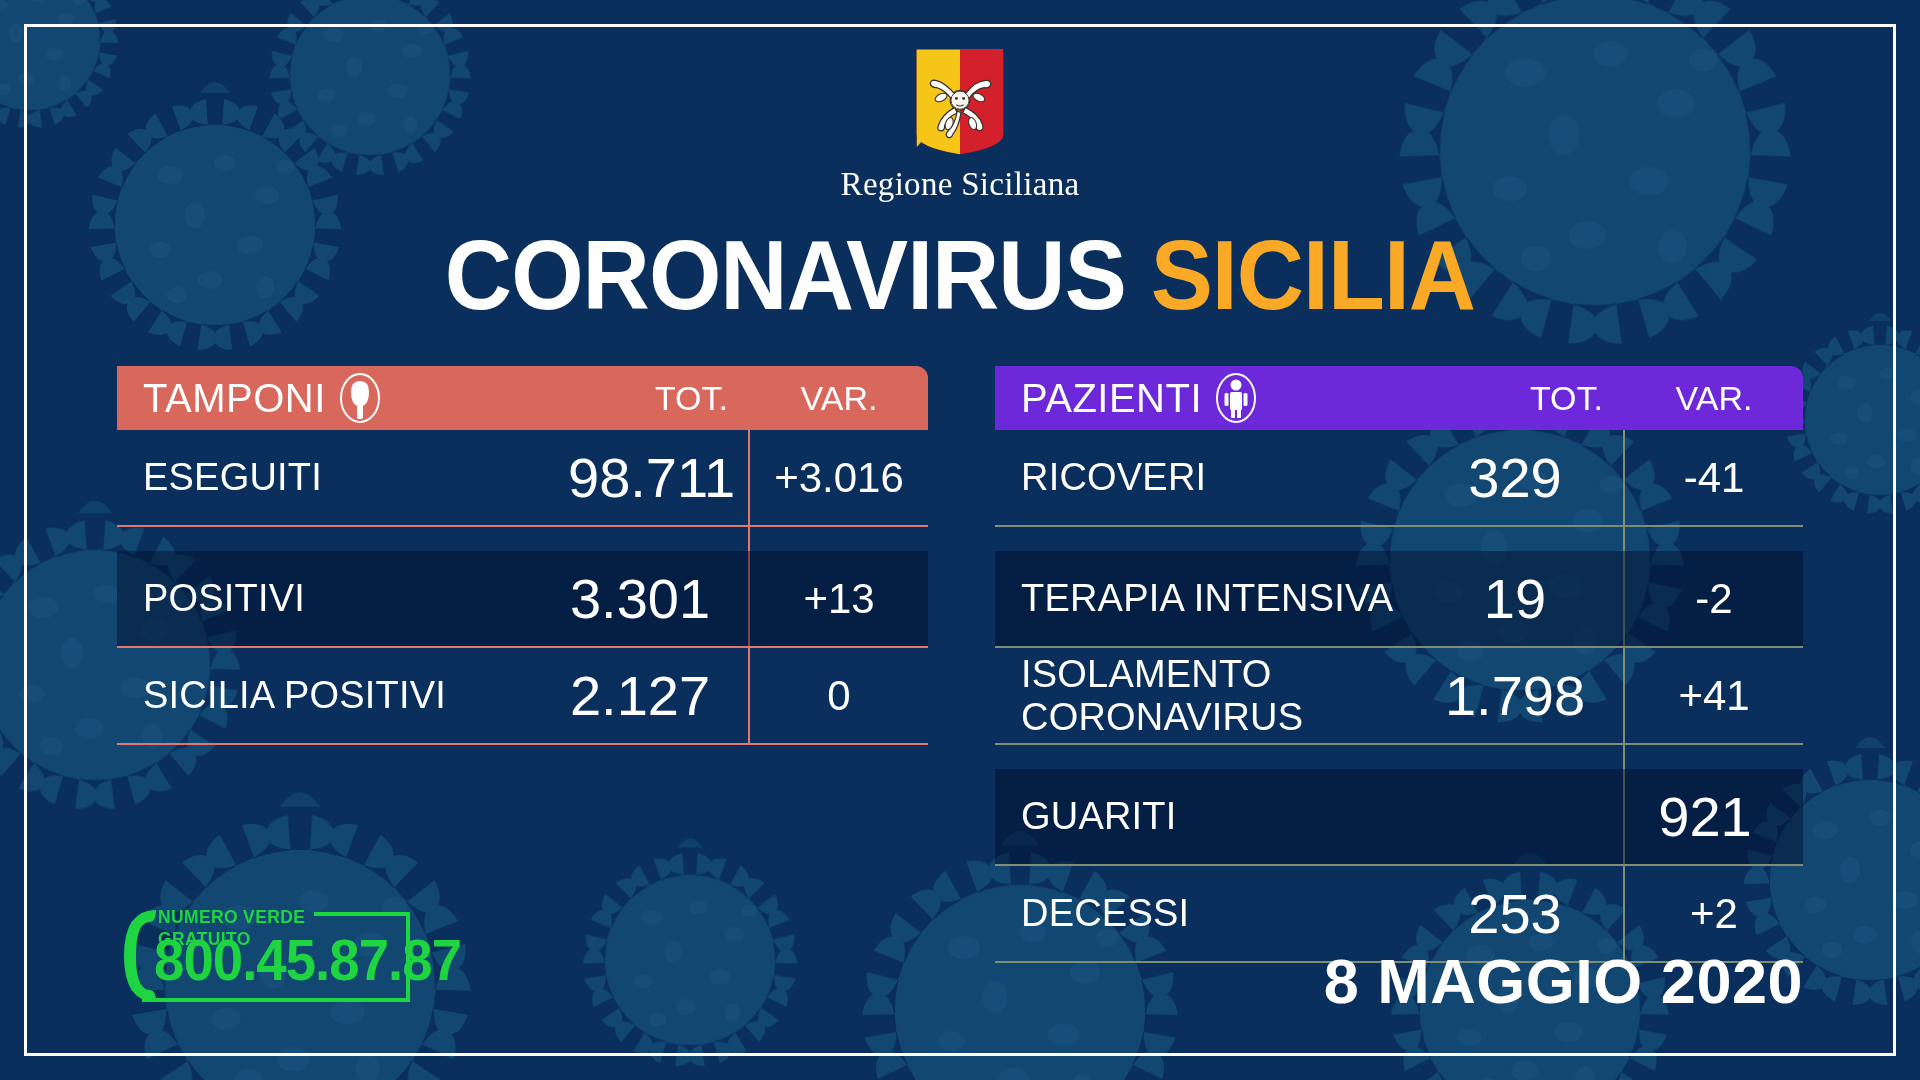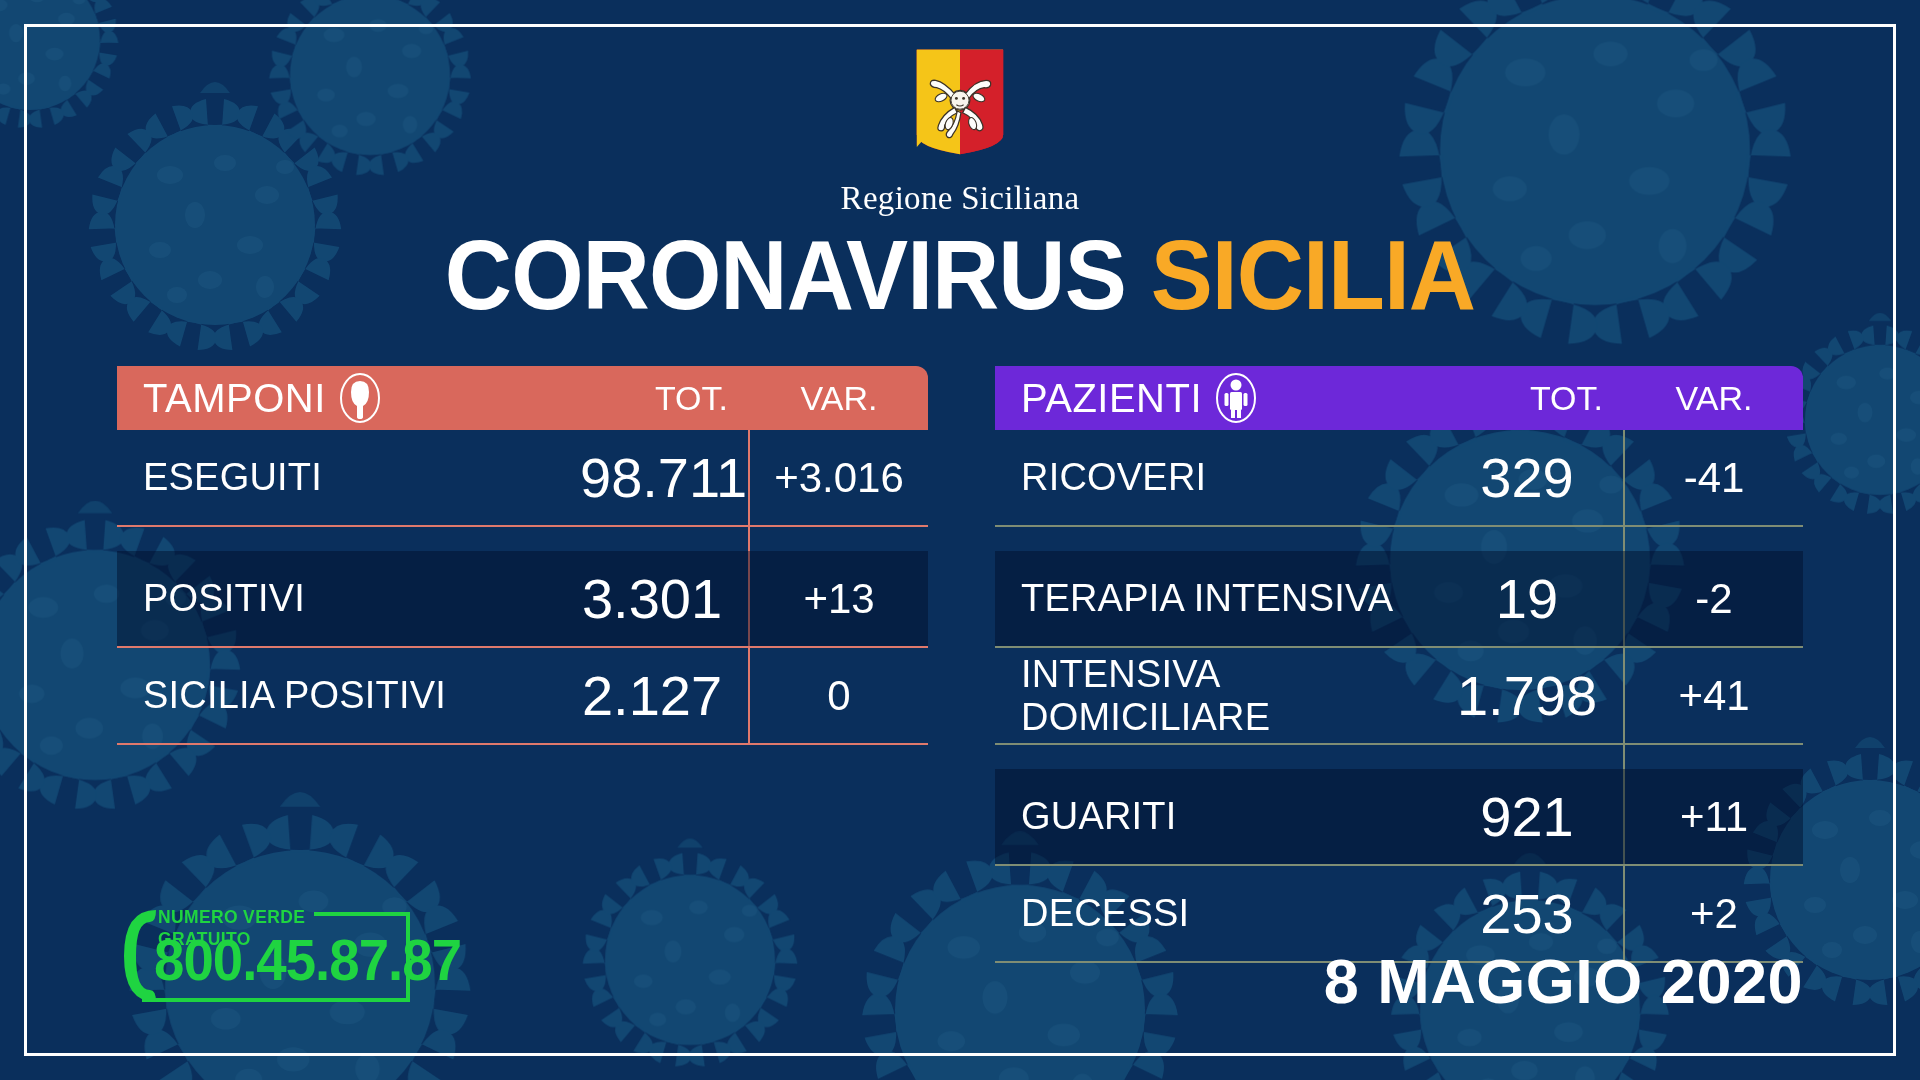--- a/index.html
+++ b/index.html
@@ -22,21 +22,21 @@
 
   #content{ position:absolute; inset:0; z-index:3; }
 
   
   #logo-block{
     position:absolute; left:0; right:0; top:48px;
     display:flex; flex-direction:column; align-items:center;
   }
   #crest{ width:90px; height:108px; }
   #regione-label{
-    margin-top:24px;
+    margin-top:10px;
     font-family:"Liberation Serif", serif;
     font-size:33px; color:#ffffff; letter-spacing:.3px;
   }
 
   
   #title{
     position:absolute; left:0; right:0; top:226px;
     text-align:center;
     font-size:98px; font-weight:bold;
     letter-spacing:-1px;
@@ -75,20 +75,21 @@
   }
   .thead-tot{ width:170px; text-align:right; padding-right:22px; }
   .thead-var{ width:178px; text-align:center; }
 
   .circ-icon{ width:44px; height:52px; flex:none; }
 
   .trow{
     display:flex; align-items:center;
     height:95px;
     position:relative;
+    gap:12px;
   }
   .trow.alt{ background:rgba(0,14,42,.46);margin-top:24px; }
 
   .tlabel{ flex:1; padding-left:26px; font-size:38px; letter-spacing:.2px; }
   .tval{ width:170px; text-align:center; padding-right:26px; font-size:56px; }
   .tvar{ width:178px; text-align:center; font-size:42px; }
 
   
   #table-tamponi .sep{ background:#e0796c; }
   #table-pazienti .sep{ background:#7f8d74; }
@@ -327,30 +328,29 @@
       <div class="sep sep-h"></div>
 
       <div class="trow alt">
         <div class="tlabel">TERAPIA INTENSIVA</div>
         <div class="tval">19</div>
         <div class="tvar">-2</div>
       </div>
       <div class="sep sep-h"></div>
 
       <div class="trow">
-        <div class="tlabel">INTENSIVA DOMICILIARE</div>
+        <div class="tlabel">ISOLAMENTO CORONAVIRUS</div>
         <div class="tval">1.798</div>
         <div class="tvar">+41</div>
       </div>
       <div class="sep sep-h"></div>
 
       <div class="trow alt">
         <div class="tlabel">GUARITI</div>
         <div class="tval">921</div>
-        <div class="tvar">+11</div>
       </div>
       <div class="sep sep-h"></div>
 
       <div class="trow">
         <div class="tlabel">DECESSI</div>
         <div class="tval">253</div>
         <div class="tvar">+2</div>
       </div>
       <div class="sep sep-h"></div>
     </div>

